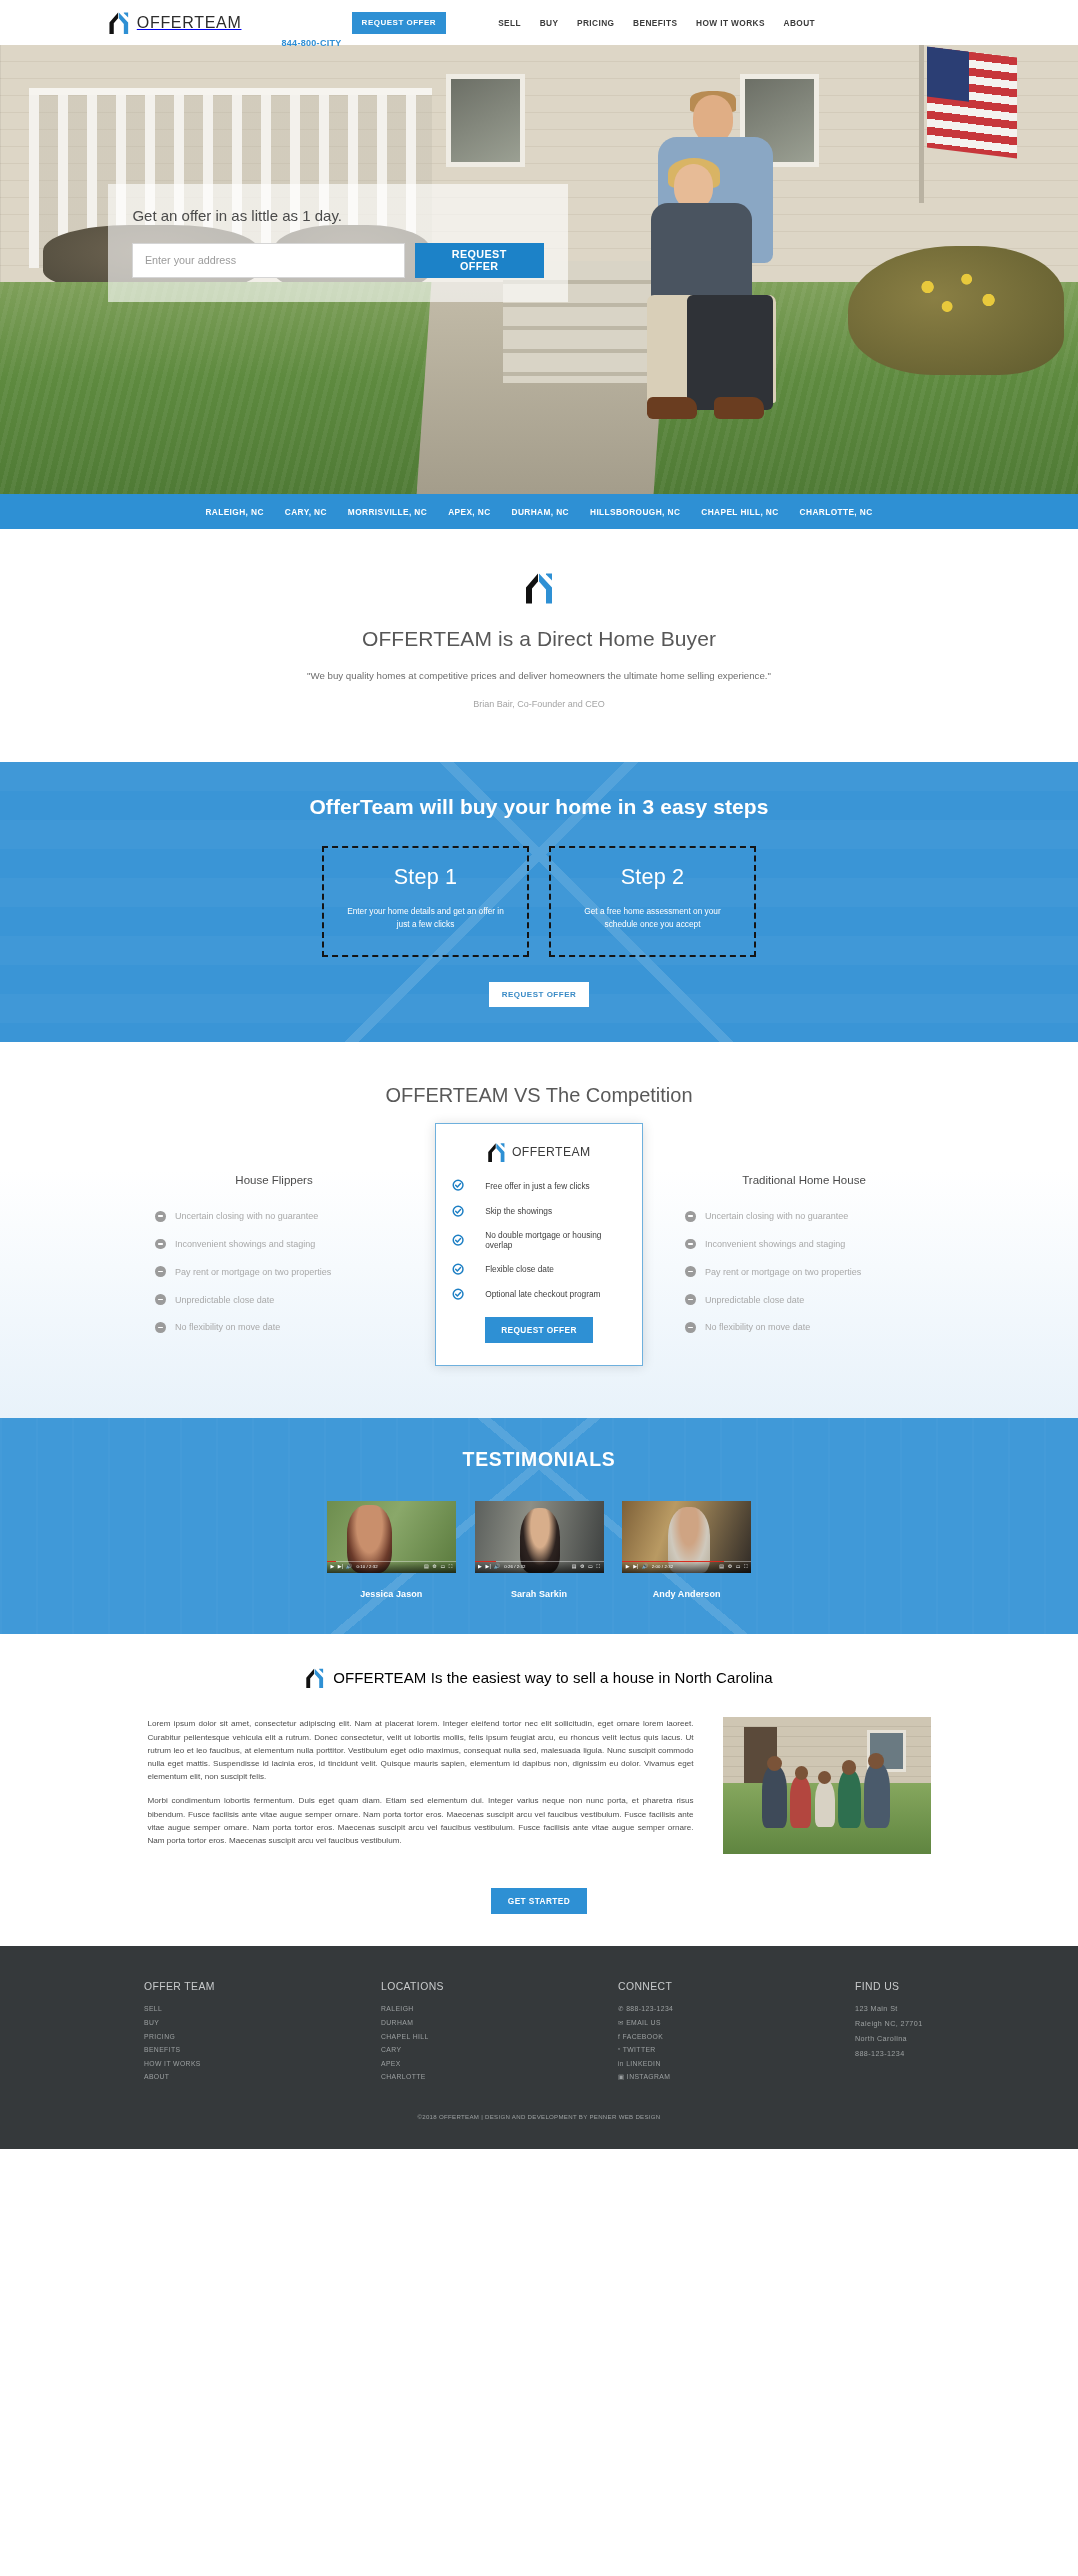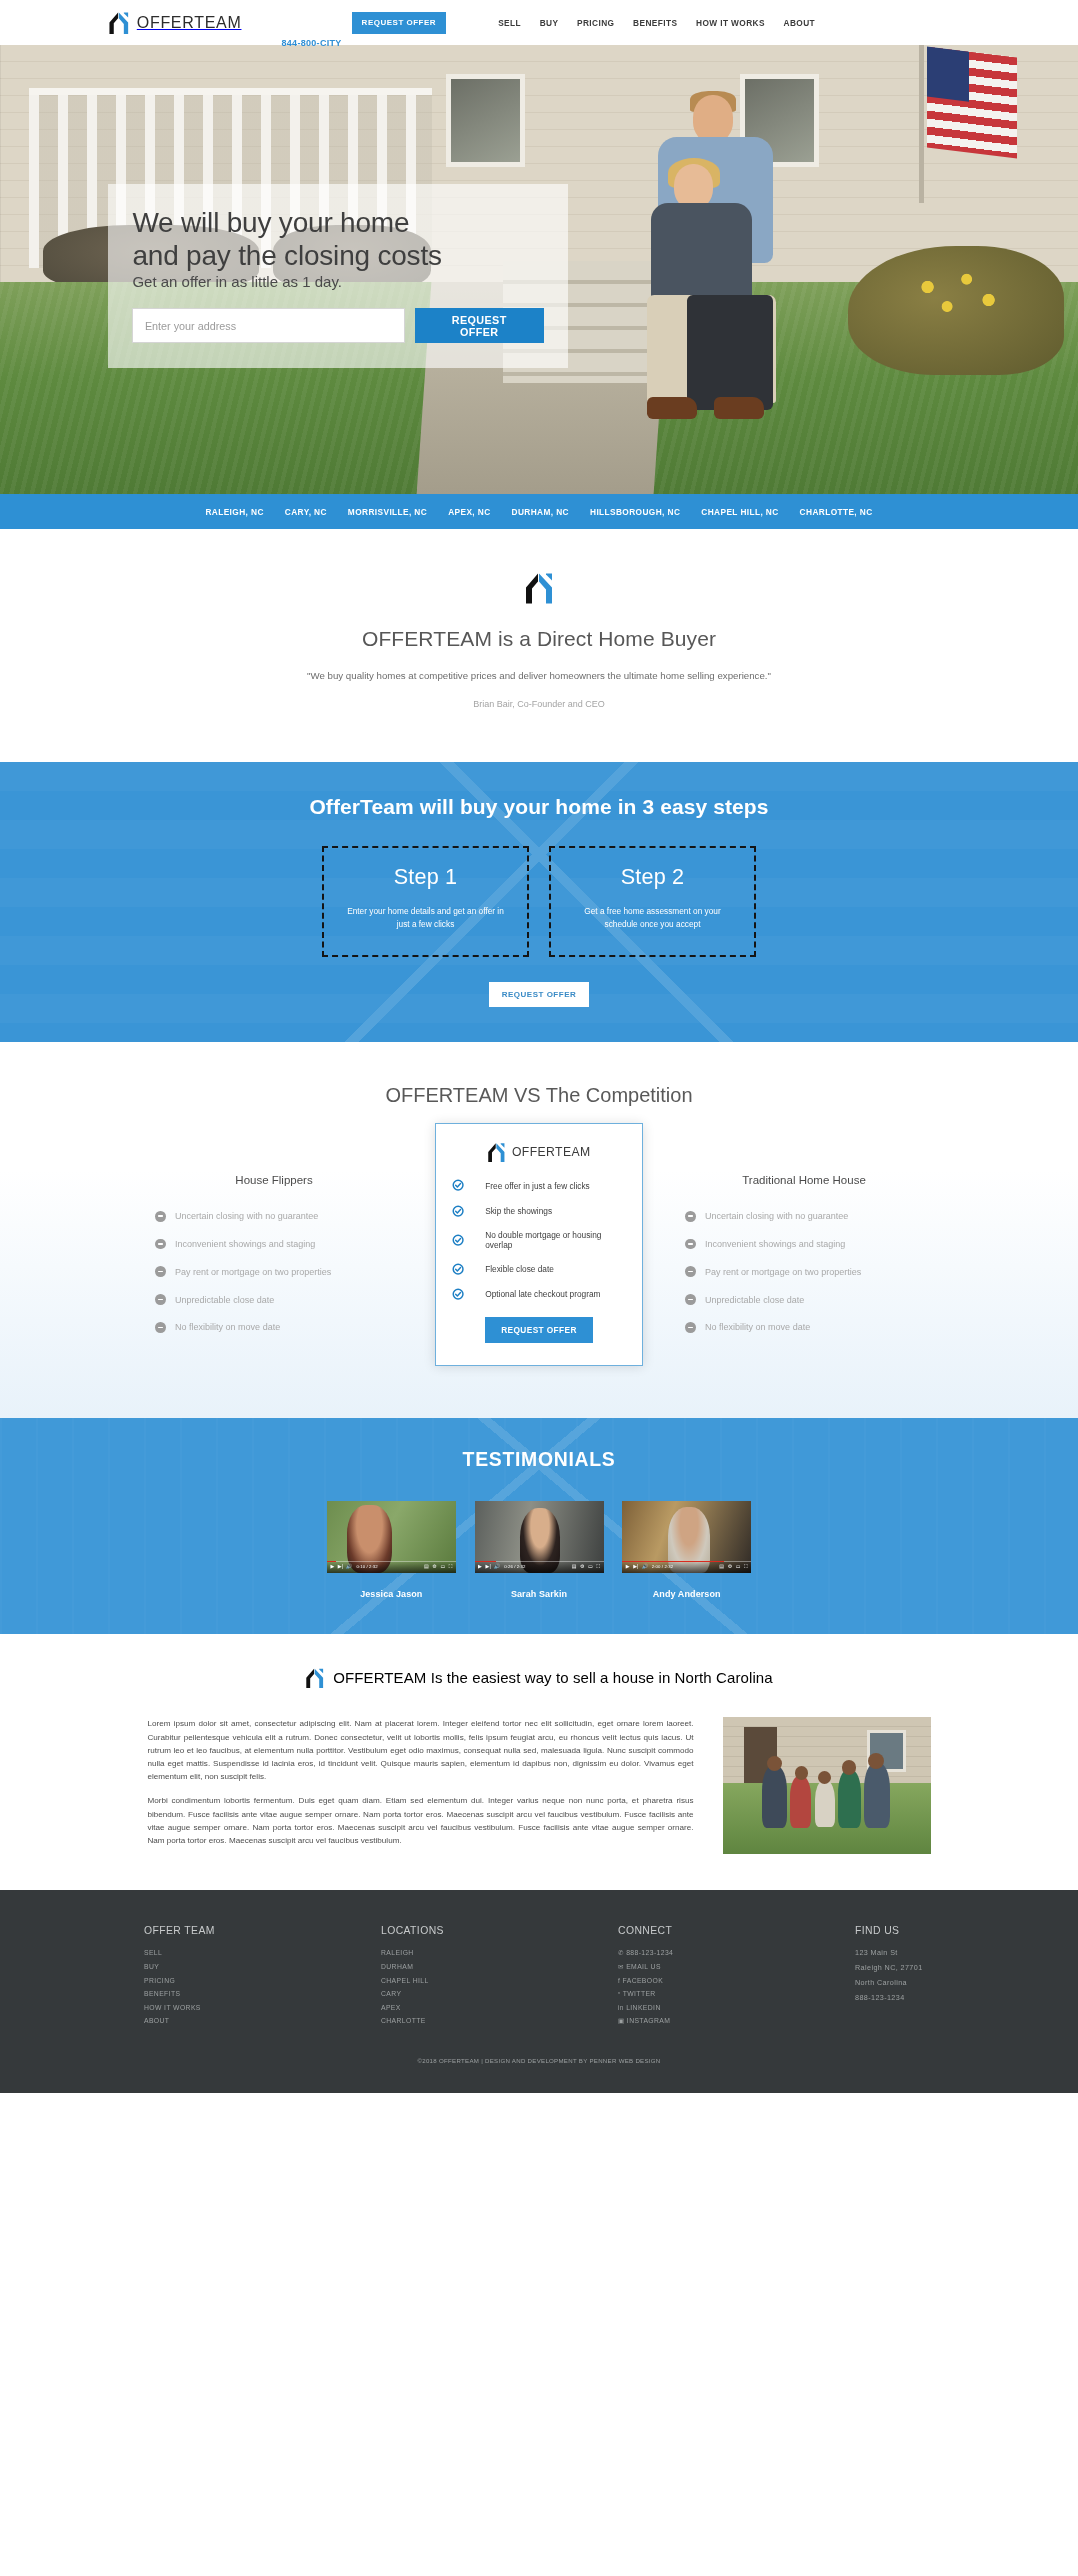--- a/index.html
+++ b/index.html
@@ -599,24 +599,20 @@
       <div class="pp-woman-head"></div>
       <div class="pp-woman-body"></div>
       <div class="pp-legs"></div>
       <div class="pp-legs2"></div>
       <div class="pp-shoe1"></div>
       <div class="pp-shoe2"></div>
     </div>
   </div>
 
   <div class="hero-overlay">
-    <h1 class="hero-h1">
-      <span>We will buy your home</span><br>
-      <span>and pay the closing costs</span>
-    </h1>
     <div class="hero-sub">Get an offer in as little as 1 day.</div>
     <div class="hero-form">
       <input class="hero-input" type="text" placeholder="Enter your address" style="">
       <button class="hero-btn">REQUEST OFFER</button>
     </div>
   </div>
 </div>
 
 <div class="citybar">
   <a href="#">RALEIGH, NC</a>
@@ -883,20 +879,23 @@
         <div class="fp-p c"></div>
           <div class="fp-head" style="left:58px;top:17px;width:13px;height:13px;"></div>
         <div class="fp-p d"></div>
           <div class="fp-head" style="left:82px;top:5.8px;width:14.4px;height:14.4px;"></div>
         <div class="fp-p e"></div>
           <div class="fp-head" style="left:108px;top:-1.4px;width:16px;height:16px;"></div>
       </div>
     </div>
   </div>
 
+  <div class="start-wrap">
+    <button class="btn-start">GET STARTED</button>
+  </div>
 </div>
 
 <div class="footer">
   <div class="footer-cols">
 
     <div class="fcol">
       <h4>OFFER TEAM</h4>
       <a href="#">SELL</a>
       <a href="#">BUY</a>
       <a href="#">PRICING</a>

